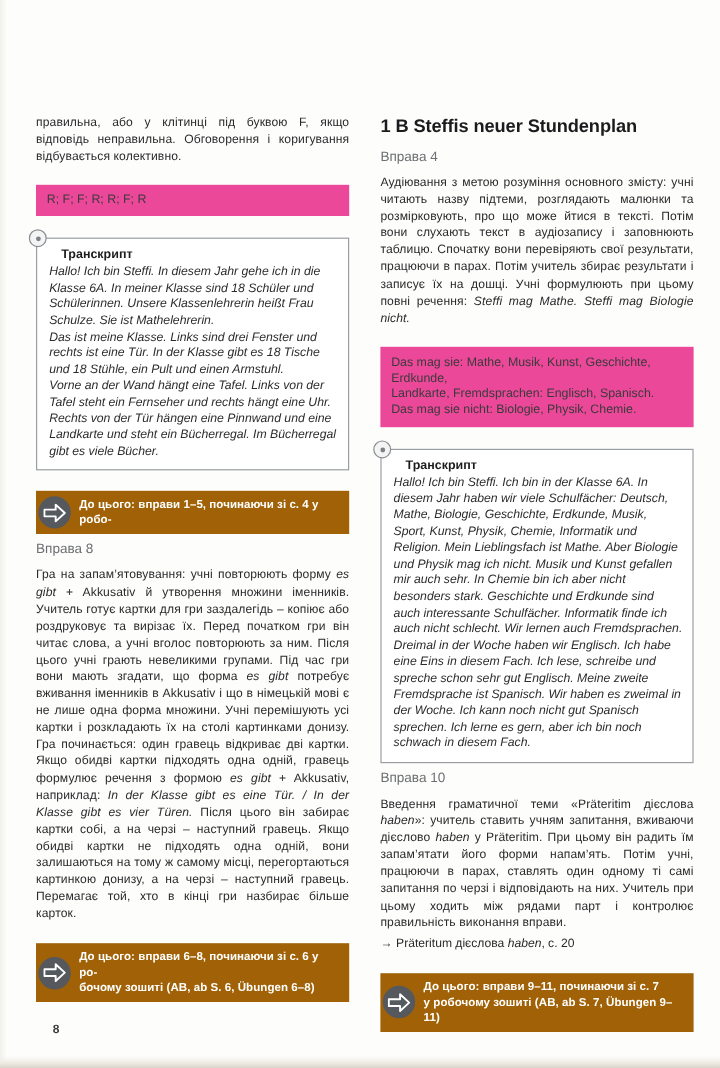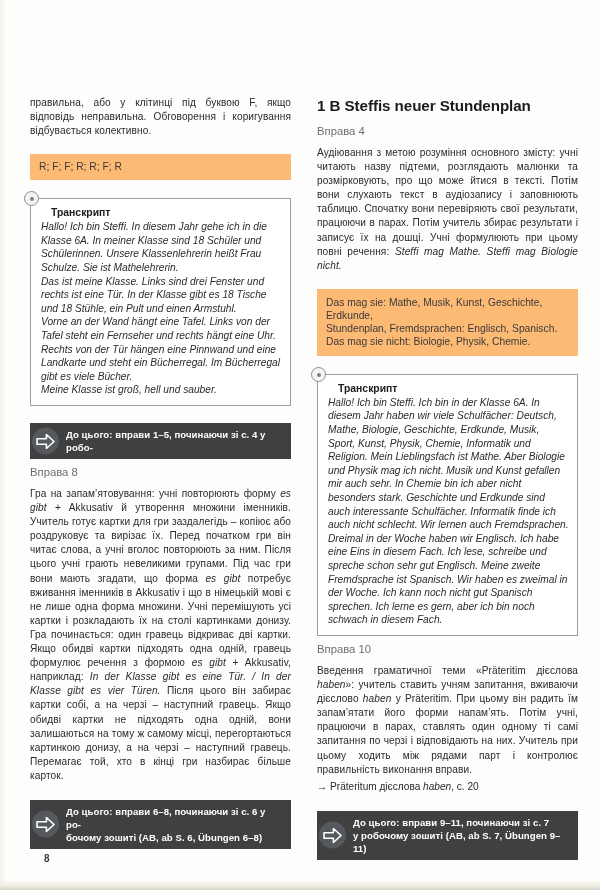--- a/index.html
+++ b/index.html
@@ -70,21 +70,21 @@
     color: #6d6f72;
     margin: 0 0 8px 0;
     line-height: 14px;
     font-weight: normal;
   }
   .exercise-head.spaced { margin-top: 6px; }
 
   
   .answerbox {
     margin: 16px 0 0 0;
-    background: #fdba74;
+    background: #ec4899;
     padding: 6px 9px 7px 9px;
     font-size: 10.3px;
     line-height: 13px;
     color: #3a3a3c;
   }
   .answerbox.tight { padding: 7px 9px 8px 9px; }
   .answerbox .line { display: block; }
 
   
   .transcript {
@@ -130,21 +130,21 @@
 
   
   .callout {
     margin: 17px 0 0 0;
     position: relative;
     min-height: 33px;
     display: flex;
     align-items: stretch;
   }
   .callout .bar {
-    background: #404040;
+    background: #a16207;
     color: #ffffff;
     font-size: 9.6px;
     font-weight: bold;
     line-height: 13px;
     padding: 5px 8px 5px 36px;
     width: 100%;
     display: flex;
     flex-direction: column;
     justify-content: flex-end;
     letter-spacing: 0.005em;
@@ -195,21 +195,20 @@
         <span class="line">R; F; F; R; R; F; R</span>
       </div>
 
       <div class="transcript">
         <span class="cd-icon"></span>
         <p class="t-title">Транскрипт</p>
         <div class="t-body">
           <span class="para">Hallo! Ich bin Steffi. In diesem Jahr gehe ich in die Klasse 6A. In meiner Klasse sind 18 Schüler und Schülerinnen. Unsere Klassenlehrerin heißt Frau Schulze. Sie ist Mathelehrerin.</span>
           <span class="para">Das ist meine Klasse. Links sind drei Fenster und rechts ist eine Tür. In der Klasse gibt es 18 Tische und 18 Stühle, ein Pult und einen Armstuhl.</span>
           <span class="para">Vorne an der Wand hängt eine Tafel. Links von der Tafel steht ein Fernseher und rechts hängt eine Uhr. Rechts von der Tür hängen eine Pinnwand und eine Landkarte und steht ein Bücherregal. Im Bücherregal gibt es viele Bücher.</span>
-          <span class="para">Meine Klasse ist groß, hell und sauber.</span>
         </div>
       </div>
 
       <div class="callout">
         <div class="bar">
           <span class="line">До цього: вправи 1–5, починаючи зі с. 4 у робо-</span>
         </div>
         <div class="arrow-badge">
           <svg width="19" height="16" viewBox="0 0 19 16" aria-hidden="true">
             <path d="M1 5.2 H10.4 V1 L18 8 L10.4 15 V10.8 H1 Z" fill="#555a5e" stroke="#ffffff" stroke-width="1.6" stroke-linejoin="round"></path>
@@ -238,21 +237,21 @@
     <div class="col">
 
       <h1 class="chapter-title">1 B Steffis neuer Stundenplan</h1>
 
       <h3 class="exercise-head">Вправа 4</h3>
 
       <p class="body">Аудіювання з метою розуміння основного змісту: учні читають назву підтеми, розглядають малюнки та розмірковують, про що може йтися в тексті. Потім вони слухають текст в аудіозапису і заповнюють таблицю. Спочатку вони перевіряють свої результати, працюючи в парах. Потім учитель збирає результати і записує їх на дошці. Учні формулюють при цьому повні речення: <i>Steffi mag Mathe. Steffi mag Biologie nicht.</i></p>
 
       <div class="answerbox tight">
         <span class="line">Das mag sie: Mathe, Musik, Kunst, Geschichte, Erdkunde,</span>
-        <span class="line">Stundenplan, Fremdsprachen: Englisch, Spanisch.</span>
+        <span class="line">Landkarte, Fremdsprachen: Englisch, Spanisch.</span>
         <span class="line">Das mag sie nicht: Biologie, Physik, Chemie.</span>
       </div>
 
       <div class="transcript">
         <span class="cd-icon"></span>
         <p class="t-title">Транскрипт</p>
         <div class="t-body">
           <span class="para">Hallo! Ich bin Steffi. Ich bin in der Klasse 6A. In diesem Jahr haben wir viele Schulfächer: Deutsch, Mathe, Biologie, Geschichte, Erdkunde, Musik, Sport, Kunst, Physik, Chemie, Informatik und Religion. Mein Lieblingsfach ist Mathe. Aber Biologie und Physik mag ich nicht. Musik und Kunst gefallen mir auch sehr. In Chemie bin ich aber nicht besonders stark. Geschichte und Erdkunde sind auch interessante Schulfächer. Informatik finde ich auch nicht schlecht. Wir lernen auch Fremdsprachen. Dreimal in der Woche haben wir Englisch. Ich habe eine Eins in diesem Fach. Ich lese, schreibe und spreche schon sehr gut Englisch. Meine zweite Fremdsprache ist Spanisch. Wir haben es zweimal in der Woche. Ich kann noch nicht gut Spanisch sprechen. Ich lerne es gern, aber ich bin noch schwach in diesem Fach.</span>
         </div>
       </div>

